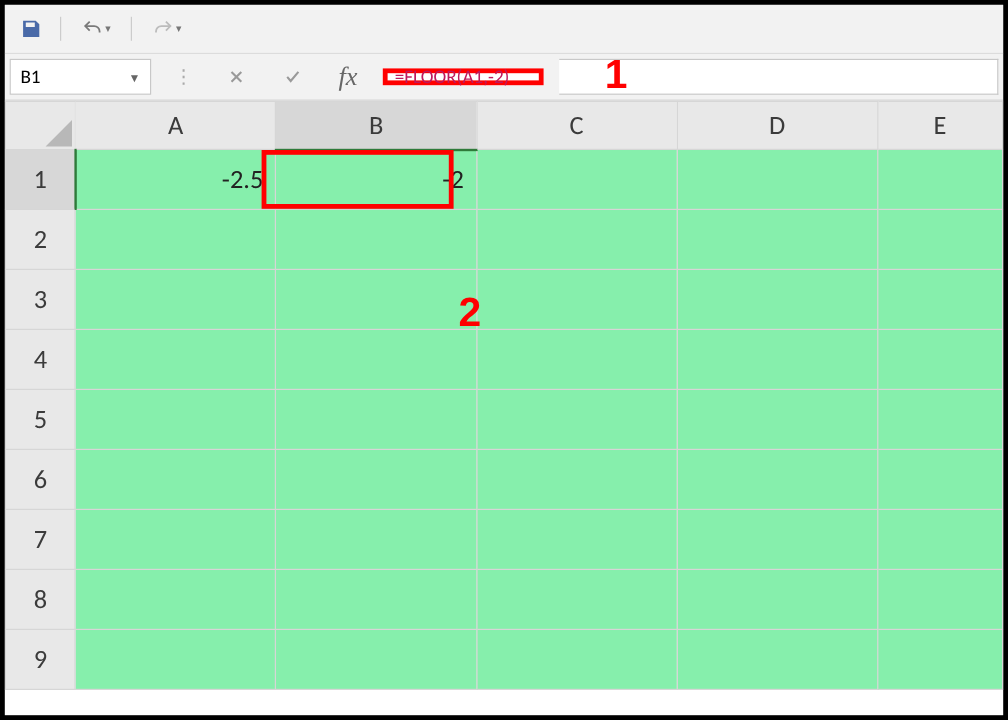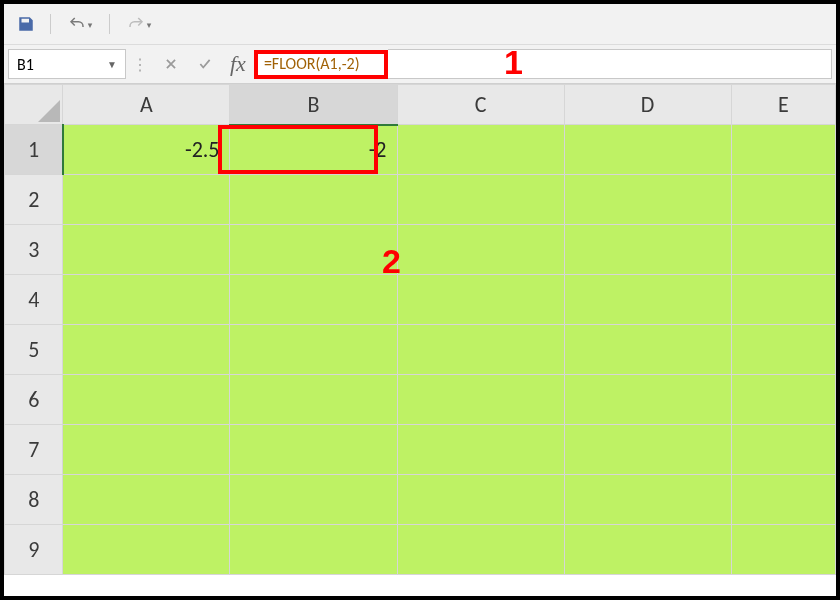--- a/index.html
+++ b/index.html
@@ -34,21 +34,21 @@
   .qat-caret { font-size: 9px; color: #777; margin-left: 2px; }
 
   .formula-bar {
     height: 40px;
     background: #f2f2f2;
     display: flex;
     align-items: center;
     padding: 0 4px;
     border-top: 1px solid #dcdcdc;
     border-bottom: 1px solid #cfcfcf;
-    gap: 0;
+    gap: 13px;
     position: relative;
   }
   .name-box {
     width: 118px;
     height: 30px;
     background: #fff;
     border: 1px solid #c8c8c8;
     display: flex;
     align-items: center;
     padding: 0 8px;
@@ -73,27 +73,28 @@
   .fx {
     font-style: italic;
     font-family: "Times New Roman", serif;
     font-size: 22px;
     color: #666;
     padding: 0 8px;
   }
   .formula-input {
     flex: 0 0 auto;
     width: 134px;
-    height: 29px;
+    height: 14px;
     background: #fff;
     border: 4px solid #ff0000;
     display: flex;
+    align-items: center;
     padding: 0 6px;
     font-size: 16px;
-    color: #a16207;
+    color: #be185d;
   }
   .formula-tail {
     flex: 1;
     height: 30px;
     background: #fff;
     border-top: 1px solid #c8c8c8;
     border-bottom: 1px solid #c8c8c8;
     border-right: 1px solid #c8c8c8;
   }
   .annot {
@@ -157,21 +158,21 @@
   .row-head.sel {
     background: #d7d7d7;
     border-right: 2px solid #2f7a3a;
   }
   .cell {
     height: 50px;
     font-size: 22px;
     color: #222;
     text-align: right;
     padding: 0 10px;
-    background: #bef264;
+    background: #86efac;
   }
   .sel-box {
     position: absolute;
     border: 4px solid #ff0000;
     left: 214px;
     top: 41px;
     width: 160px;
     height: 49px;
     pointer-events: none;
   }

